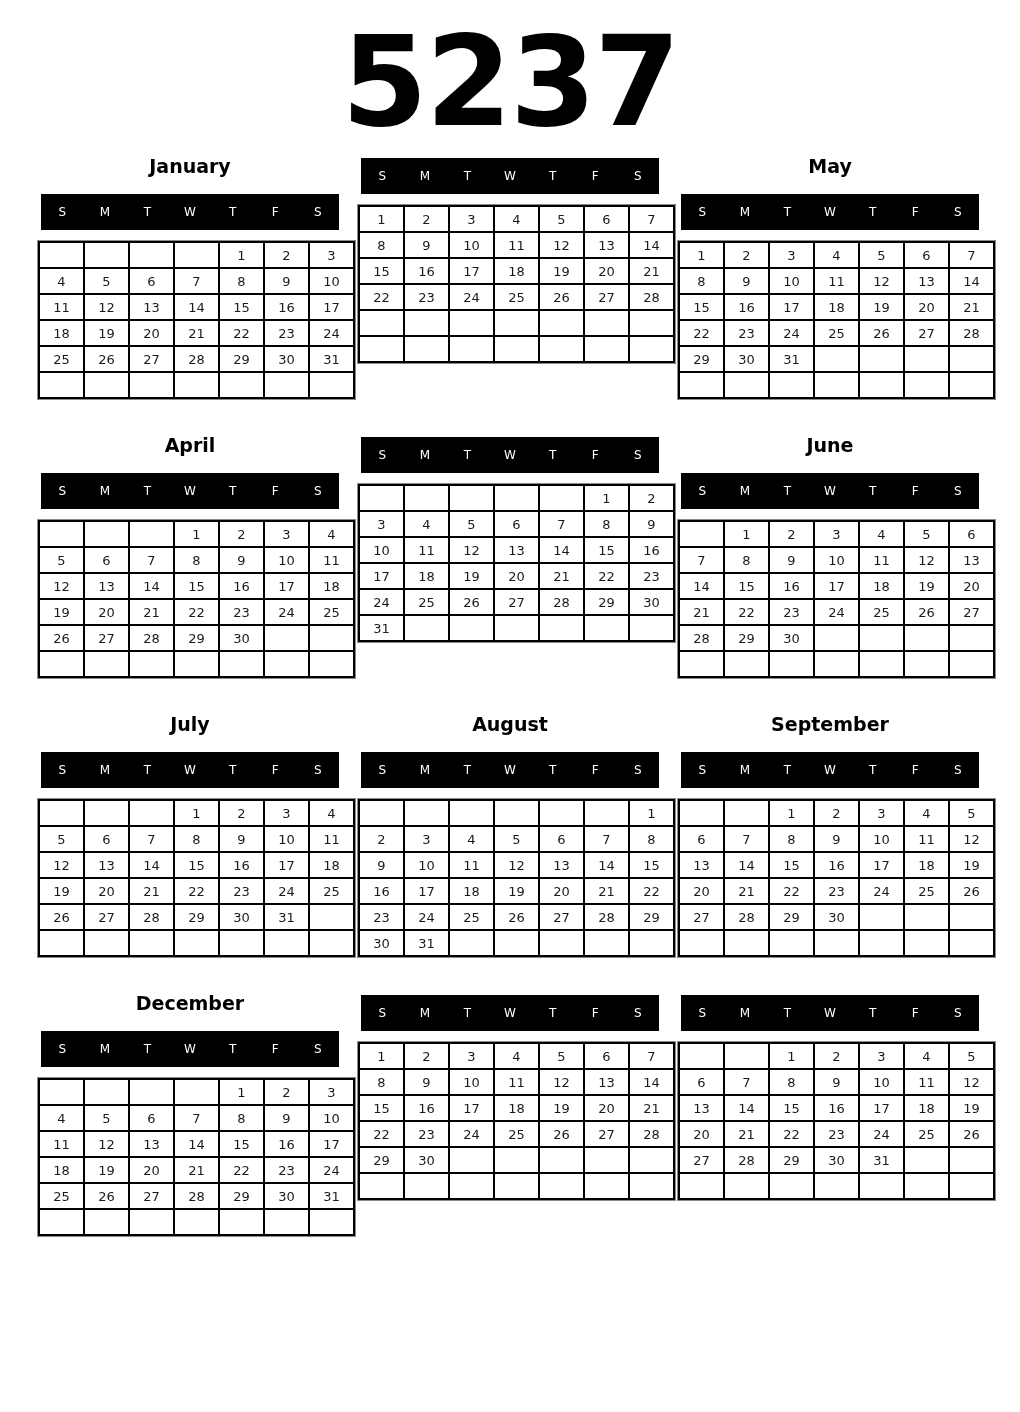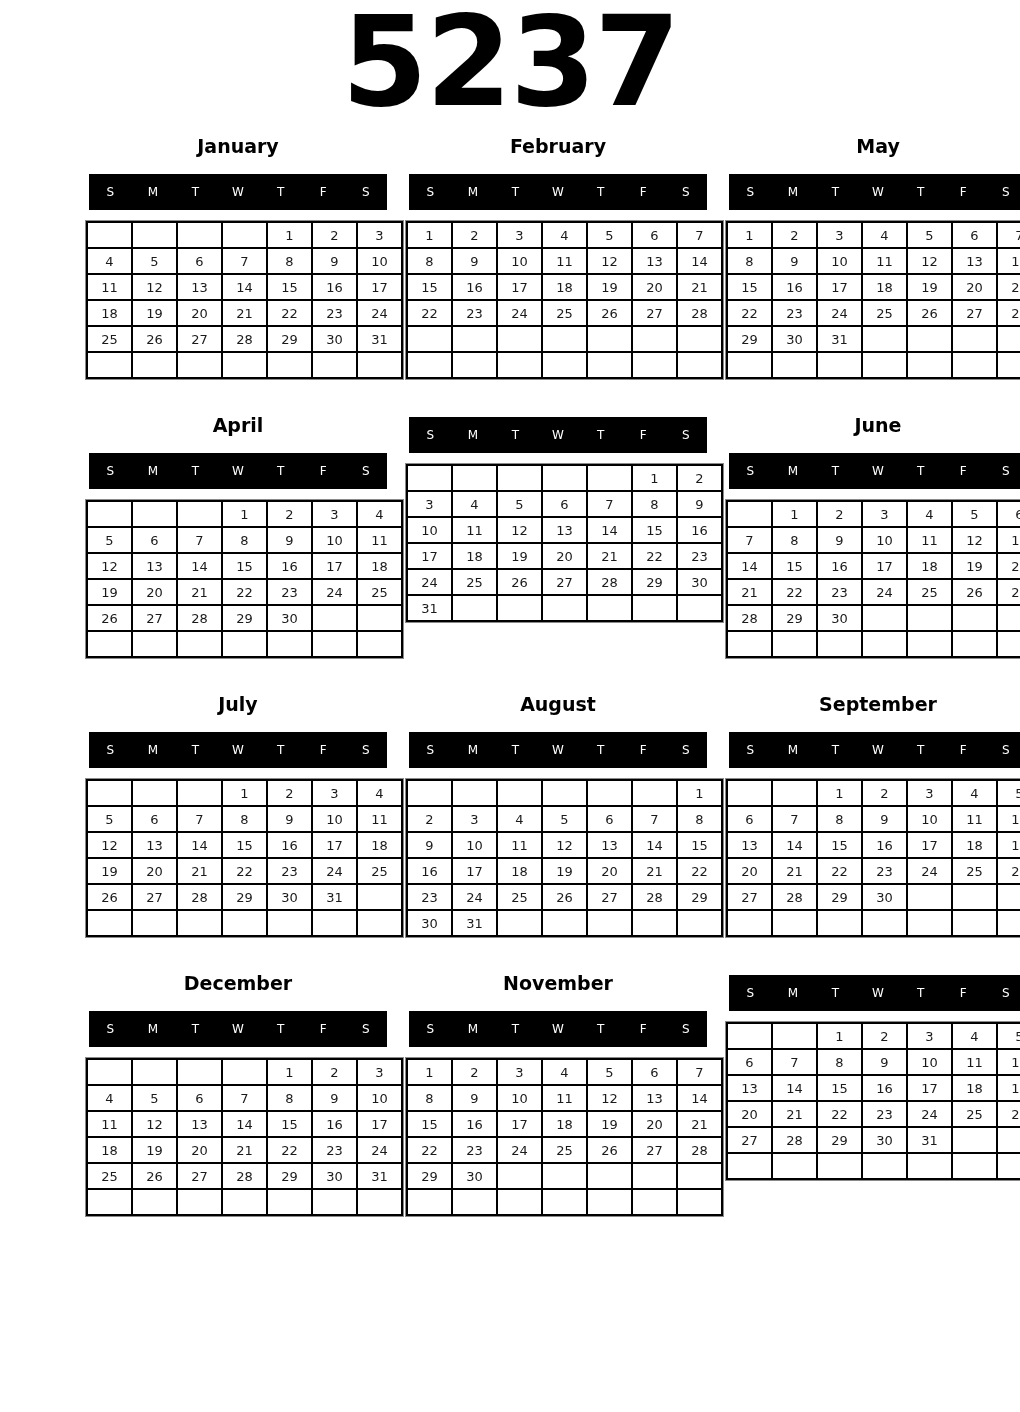--- a/index.html
+++ b/index.html
@@ -7,38 +7,38 @@
     position: relative;
     width: 1020px;
     height: 1412px;
     background: #ffffff;
     font-family: "DejaVu Sans", "Liberation Sans", sans-serif;
     color: #000;
     overflow: hidden;
   }
   .year-title {
     height: 124px;
+    padding-top: 20px;
     text-align: center;
     font-size: 124px;
     line-height: 1;
     font-weight: bold;
     letter-spacing: -2px;
     color: #000;
   }
   .months-grid {
     display: grid;
     grid-template-columns: repeat(3, 304px);
     column-gap: 16px;
     justify-content: center;
     margin-top: 0;
   }
   .month {
     width: 304px;
     height: 279px;
-    margin-left: 48px;
   }
   .month-title {
     height: 36px;
     line-height: 44px;
     text-align: center;
     font-size: 19px;
     font-weight: bold;
     color: #000;
   }
   .weekday-bar {
@@ -147,21 +147,20 @@
               <td></td>
               <td></td>
               <td></td>
               <td></td>
             </tr>
           </tbody>
     </table>
   </div>
 
   <div class="month">
-    <div class="month-title">February</div>
     <div class="weekday-bar">
           <span>S</span>
           <span>M</span>
           <span>T</span>
           <span>W</span>
           <span>T</span>
           <span>F</span>
           <span>S</span>
         </div>
     <table class="month-table">
@@ -785,21 +784,20 @@
               <td></td>
               <td></td>
               <td></td>
               <td></td>
             </tr>
           </tbody>
     </table>
   </div>
 
   <div class="month">
-    <div class="month-title">November</div>
     <div class="weekday-bar">
           <span>S</span>
           <span>M</span>
           <span>T</span>
           <span>W</span>
           <span>T</span>
           <span>F</span>
           <span>S</span>
         </div>
     <table class="month-table">

